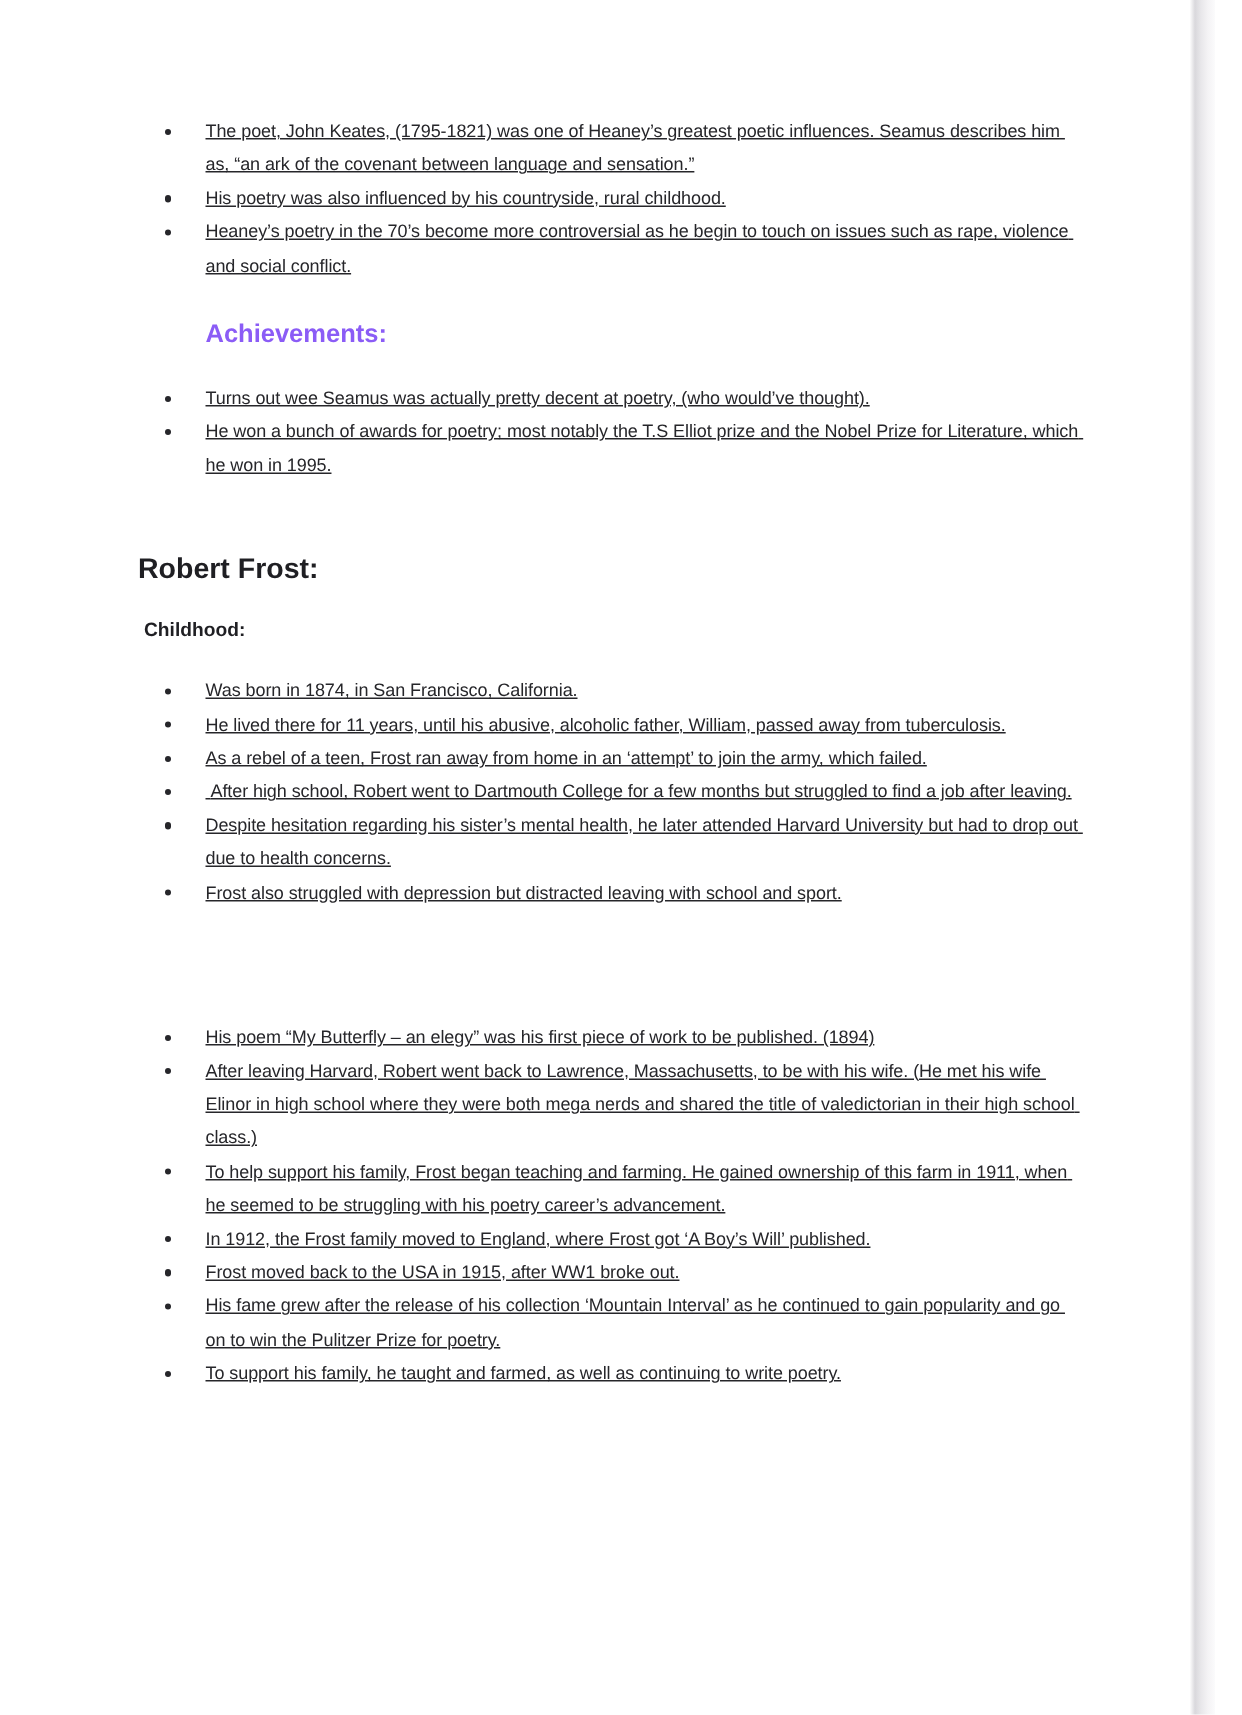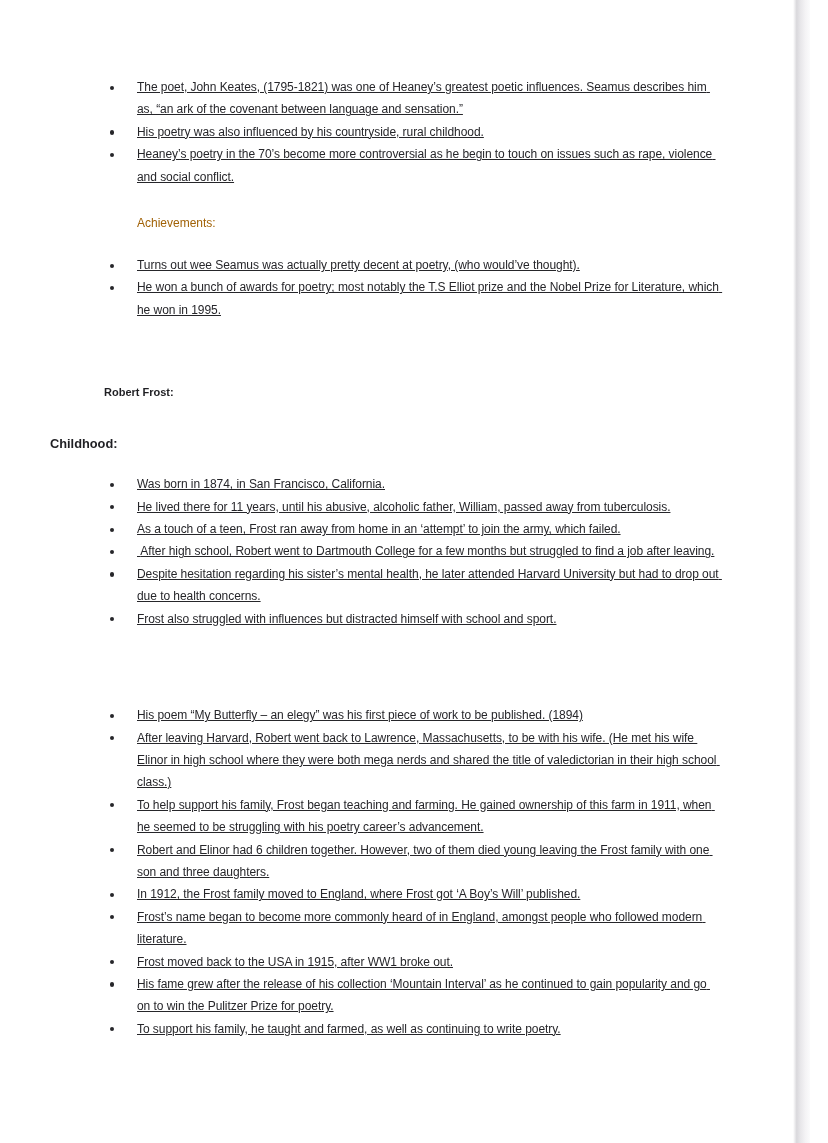--- a/index.html
+++ b/index.html
@@ -45,43 +45,43 @@
   #content {
     position: absolute;
     left: 0;
     top: 0;
     width: 810px;
     padding: 0;
   }
 
   
   .h-major {
-    font-size: 11px;
+    font-size: 19px;
     font-weight: bold;
     color: #1f1f23;
     line-height: 22px;
-    margin: 16px;
+    margin: 4px;
     padding-left: 88px;
   }
 
   
   .h-sub {
     font-size: 12.8px;
     font-weight: bold;
     color: #1f1f23;
     line-height: 22px;
     margin: 0;
-    padding-left: 50px;
+    padding-left: 96px;
   }
 
   
   .h-sub-indent {
-    font-size: 12px;
-    font-weight: normal;
-    color: #a16207;
+    font-size: 17px;
+    font-weight: bold;
+    color: #8b5cf6;
     line-height: 22px;
     margin: 0;
     padding-left: 137px;
   }
 
   
   ul.bullets {
     list-style: none;
     margin: 0;
     padding: 0;
@@ -153,40 +153,38 @@
 
       <div class="sp-14"></div>
 
       <h3 class="h-sub">Childhood:</h3>
 
       <div class="sp-18"></div>
 
       <ul class="bullets">
         <li>Was born in 1874, in San Francisco, California.</li>
         <li>He lived there for 11 years, until his abusive, alcoholic father, William, passed away from tuberculosis.</li>
-        <li>As a touch of a teen, Frost ran away from home in an ‘attempt’ to join the army, which failed.</li>
+        <li>As a rebel of a teen, Frost ran away from home in an ‘attempt’ to join the army, which failed.</li>
         <li> After high school, Robert went to Dartmouth College for a few months but struggled to find a job after leaving.</li>
         <li>Despite hesitation regarding his sister’s mental health, he later attended Harvard University but had to drop out due to health concerns.</li>
-        <li>Frost also struggled with influences but distracted himself with school and sport.</li>
+        <li>Frost also struggled with depression but distracted leaving with school and sport.</li>
       </ul>
     </section>
 
     <div class="sp-56"></div>
 
     <section>
 
       <div class="sp-18"></div>
 
       <ul class="bullets">
         <li>His poem “My Butterfly – an elegy” was his first piece of work to be published. (1894)</li>
         <li>After leaving Harvard, Robert went back to Lawrence, Massachusetts, to be with his wife. (He met his wife Elinor in high school where they were both mega nerds and shared the title of valedictorian in their high school class.)</li>
         <li>To help support his family, Frost began teaching and farming. He gained ownership of this farm in 1911, when he seemed to be struggling with his poetry career’s advancement.</li>
-        <li>Robert and Elinor had 6 children together. However, two of them died young leaving the Frost family with one son and three daughters.</li>
         <li>In 1912, the Frost family moved to England, where Frost got ‘A Boy’s Will’ published.</li>
-        <li>Frost’s name began to become more commonly heard of in England, amongst people who followed modern literature.</li>
         <li>Frost moved back to the USA in 1915, after WW1 broke out.</li>
         <li>His fame grew after the release of his collection ‘Mountain Interval’ as he continued to gain popularity and go on to win the Pulitzer Prize for poetry.</li>
         <li>To support his family, he taught and farmed, as well as continuing to write poetry.</li>
       </ul>
     </section>
 
   </div>
 
   <div id="page-edge-shadow"></div>
 </div>

